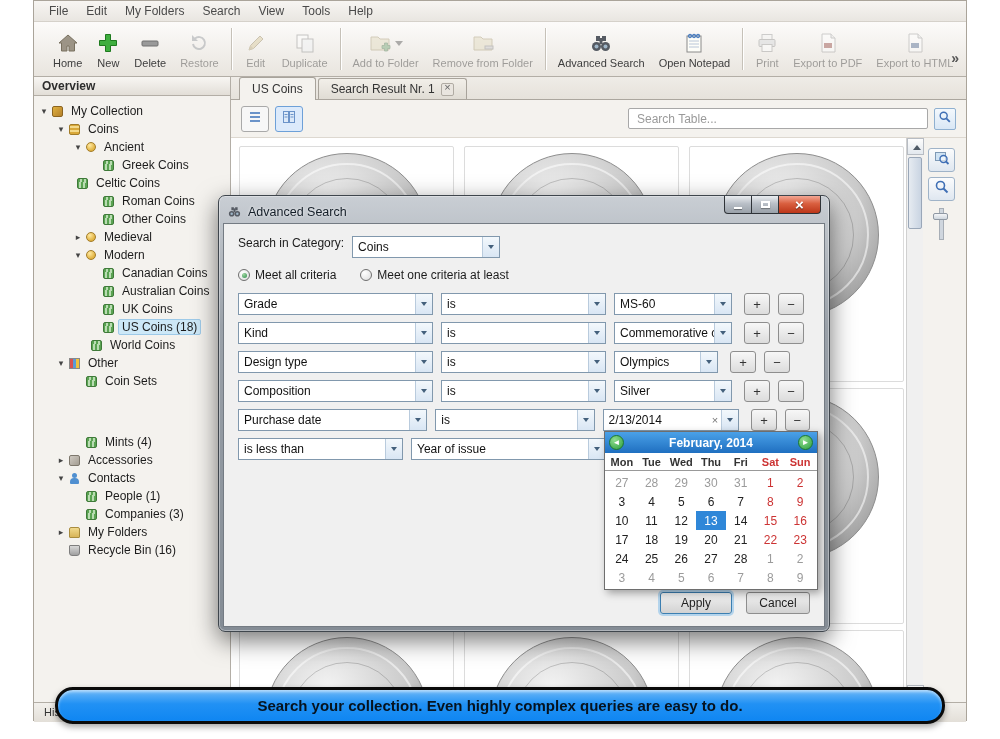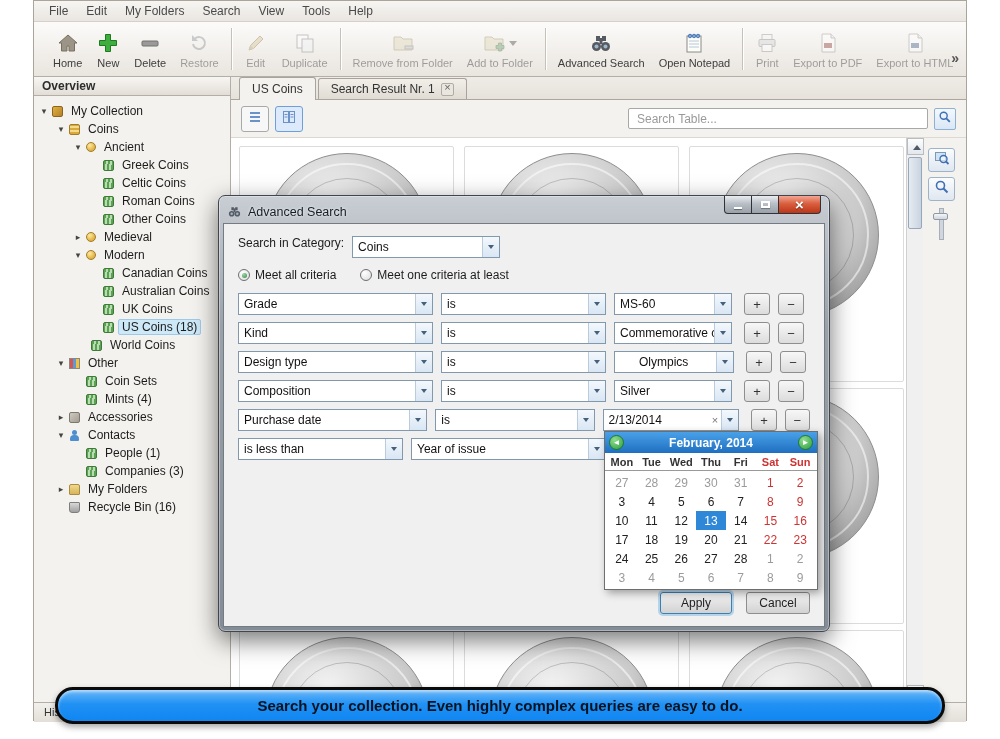--- a/index.html
+++ b/index.html
@@ -281,37 +281,37 @@
               </span>
             </div>
             <span class="tb-label">Duplicate</span>
           </div>
           <div class="tb-sep"></div>
           <div class="tb-btn disabled">
             <div class="tb-iconrow">
               <span class="tb-icon">
                 <svg viewBox="0 0 24 24">
                   <path d="M3 6h7l2 2h9v11H3z" fill="#ead9a2" stroke="#b49b55"></path>
+                  <path d="M16.5 12h3v2.5H22v3h-2.5V20h-3v-2.5H14v-3h2.5z" fill="#4db04d" stroke="#2f7d2f" stroke-width=".8"></path>
+                </svg>
+              </span>
+              <span class="tb-caret"></span>
+            </div>
+            <span class="tb-label">Add to Folder</span>
+          </div>
+          <div class="tb-btn disabled">
+            <div class="tb-iconrow">
+              <span class="tb-icon">
+                <svg viewBox="0 0 24 24">
+                  <path d="M3 6h7l2 2h9v11H3z" fill="#ead9a2" stroke="#b49b55"></path>
                   <rect x="14" y="15" width="8" height="3" fill="#c7c7c7" stroke="#8a8a8a"></rect>
                 </svg>
               </span>
             </div>
             <span class="tb-label">Remove from Folder</span>
-          </div>
-          <div class="tb-btn disabled">
-            <div class="tb-iconrow">
-              <span class="tb-icon">
-                <svg viewBox="0 0 24 24">
-                  <path d="M3 6h7l2 2h9v11H3z" fill="#ead9a2" stroke="#b49b55"></path>
-                  <path d="M16.5 12h3v2.5H22v3h-2.5V20h-3v-2.5H14v-3h2.5z" fill="#4db04d" stroke="#2f7d2f" stroke-width=".8"></path>
-                </svg>
-              </span>
-              <span class="tb-caret"></span>
-            </div>
-            <span class="tb-label">Add to Folder</span>
           </div>
           <div class="tb-sep"></div>
           <div class="tb-btn">
             <div class="tb-iconrow">
               <span class="tb-icon">
                 <svg viewBox="0 0 24 24">
                   <path d="M7 5h4v5H7zM13 5h4v5h-4z" fill="#565b63"></path>
                   <rect x="10.5" y="7" width="3" height="6" fill="#565b63"></rect>
                   <circle cx="7.5" cy="15.5" r="4.5" fill="#565b63"></circle>
                   <circle cx="16.5" cy="15.5" r="4.5" fill="#565b63"></circle>
@@ -400,21 +400,21 @@
             <div class="trow" style="padding-left: 38px;">
               <span class="expander">▾</span>
               <span class="ticon t-coin-yellow"></span>
               <span class="tlabel">Ancient</span>
             </div>
             <div class="trow" style="padding-left: 55px;">
               <span class="expander"></span>
               <span class="ticon t-coin-green"></span>
               <span class="tlabel">Greek Coins</span>
             </div>
-            <div class="trow" style="padding-left: 55px;">
+            <div class="trow" style="padding-left: 29px;">
               <span class="expander"></span>
               <span class="ticon t-coin-green"></span>
               <span class="tlabel">Celtic Coins</span>
             </div>
             <div class="trow" style="padding-left: 55px;">
               <span class="expander"></span>
               <span class="ticon t-coin-green"></span>
               <span class="tlabel">Roman Coins</span>
             </div>
             <div class="trow" style="padding-left: 55px;">
@@ -460,21 +460,21 @@
             <div class="trow" style="padding-left: 21px;">
               <span class="expander">▾</span>
               <span class="ticon t-other"></span>
               <span class="tlabel">Other</span>
             </div>
             <div class="trow" style="padding-left: 38px;">
               <span class="expander"></span>
               <span class="ticon t-coin-green"></span>
               <span class="tlabel">Coin Sets</span>
             </div>
-            <div class="trow" style="padding-left: 38px;">
+            <div class="trow" style="padding-left: 38px; margin-top: 43px;">
               <span class="expander"></span>
               <span class="ticon t-coin-green"></span>
               <span class="tlabel">Mints (4)</span>
             </div>
             <div class="trow" style="padding-left: 21px;">
               <span class="expander">▸</span>
               <span class="ticon t-accessories"></span>
               <span class="tlabel">Accessories</span>
             </div>
             <div class="trow" style="padding-left: 21px;">
@@ -692,21 +692,21 @@
           </div>
           <div class="crit-row">
             <div class="combo mr8" style="width: 195px;">
               <span class="ct">Design type</span>
               <span class="ca"></span>
             </div>
             <div class="combo mr8" style="width: 165px;">
               <span class="ct">is</span>
               <span class="ca"></span>
             </div>
-            <div class="combo mr12" style="width: 120px; padding-left: 19px;">
+            <div class="combo mr12" style="width: 104px;">
               <span class="ct">Olympics</span>
               <span class="ca"></span>
             </div>
             <div class="pm mr8">+</div>
             <div class="pm">−</div>
           </div>
           <div class="crit-row">
             <div class="combo mr8" style="width: 195px;">
               <span class="ct">Composition</span>
               <span class="ca"></span>

